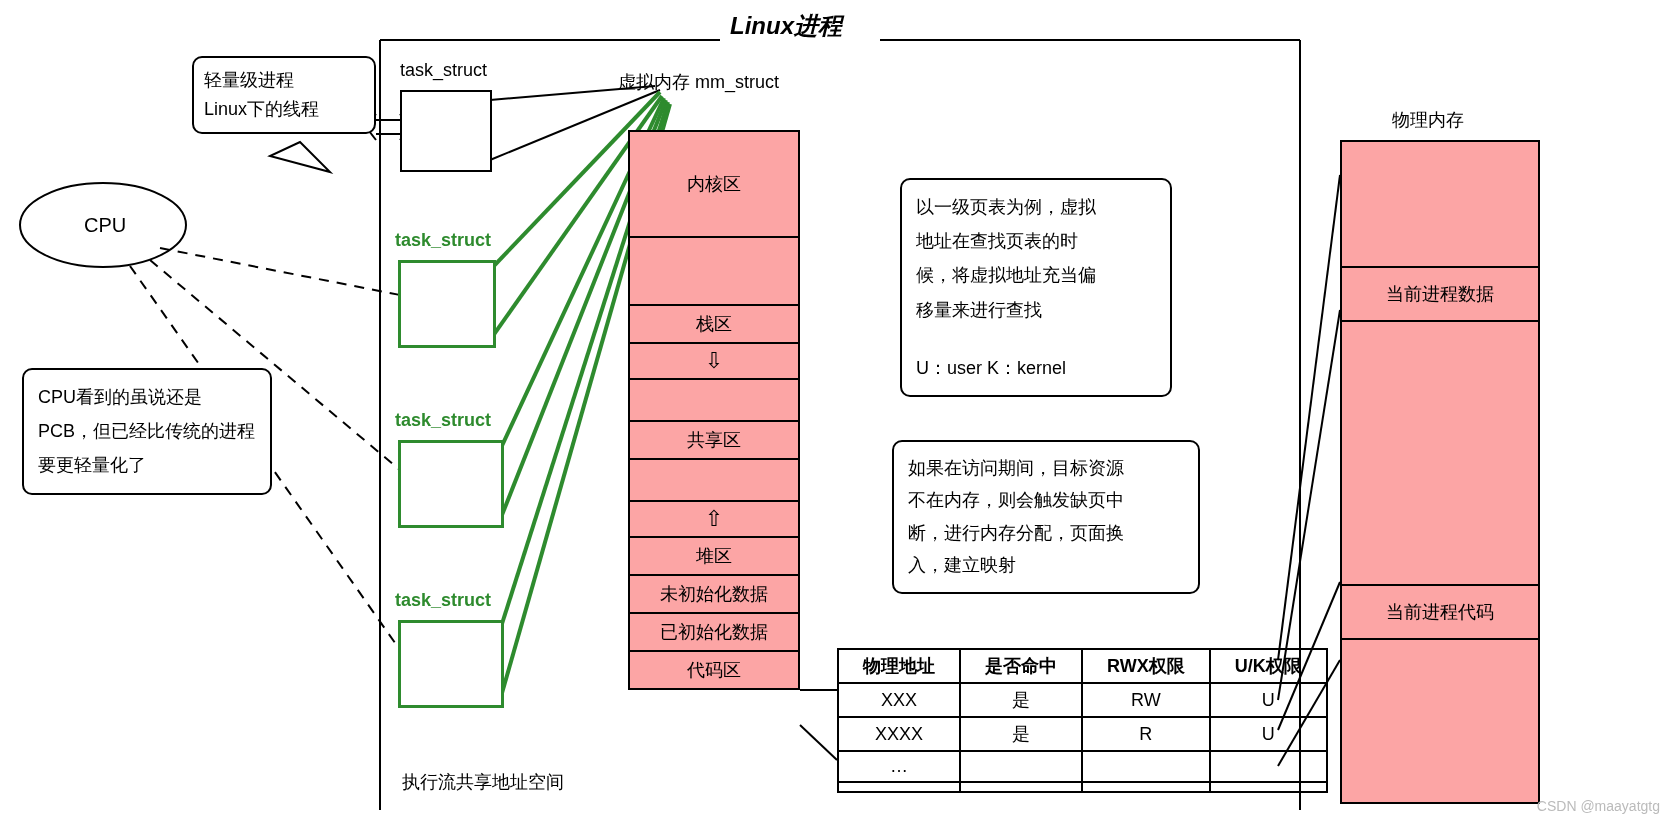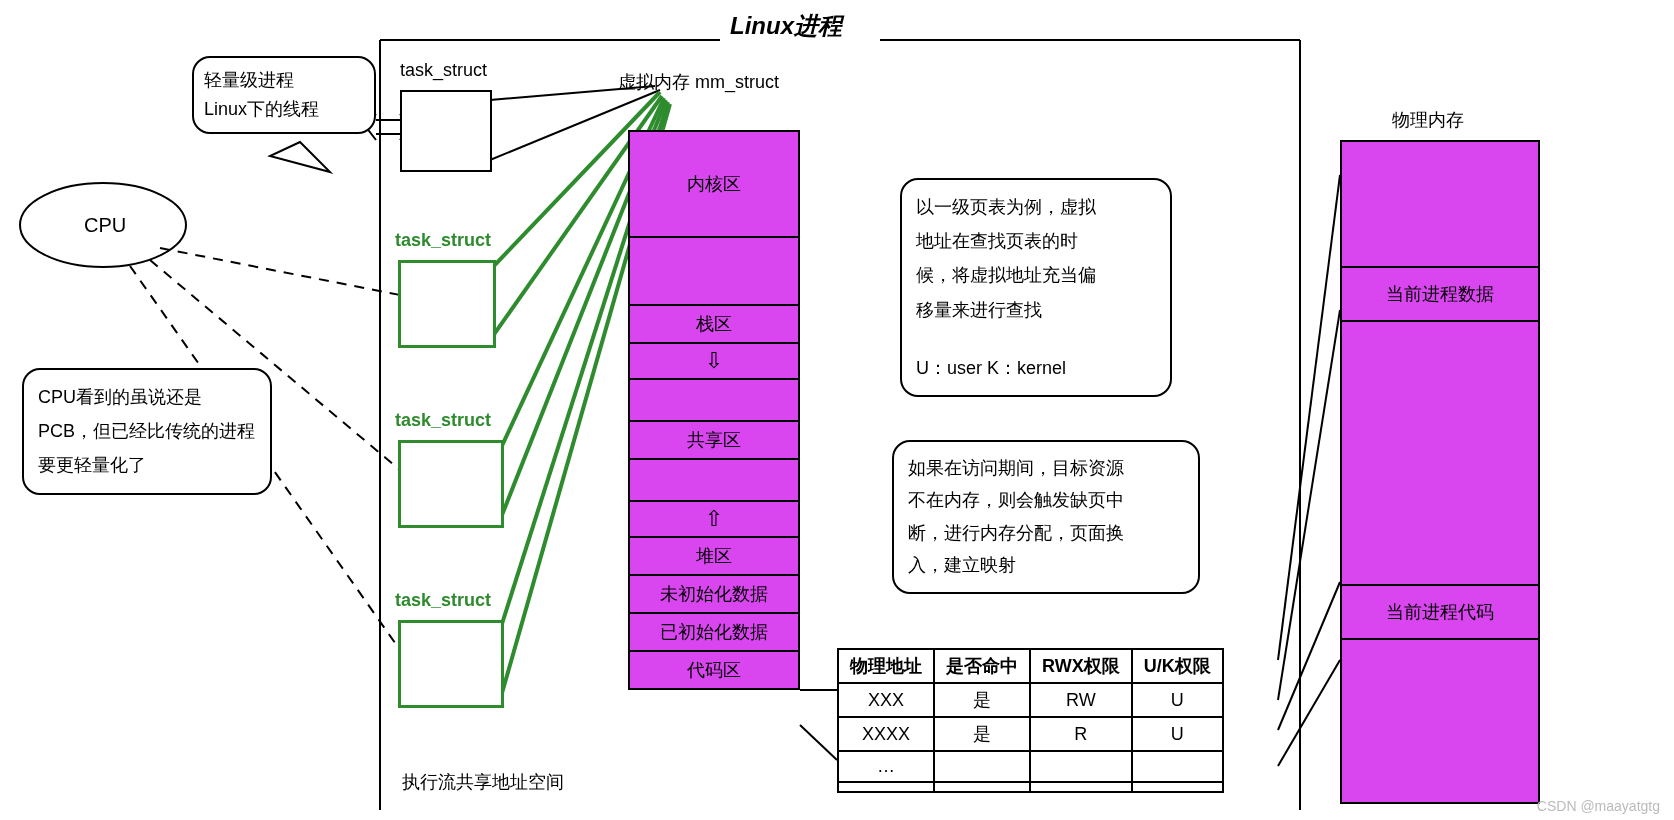--- a/index.html
+++ b/index.html
@@ -2,25 +2,25 @@
 <html><head>
 <meta charset="utf-8">
 <style>
   html,body{margin:0;padding:0;font-family:"Microsoft YaHei","SimSun",sans-serif;font-size:18px;color:#000;background:#fff}
   .stage{position:relative;width:1674px;height:820px}
   .abs{position:absolute}
   .box{border:2px solid #000;background:#fff}
   .gbox{border:3px solid #2e8b2e;background:#fff}
   .gtxt{color:#2e8b2e;font-weight:bold}
   .title{font-size:24px;font-style:italic;font-weight:bold}
-  .bubble{border:2px solid #000;border-radius:18px;padding:10px 14px;background:#fff;line-height:1.9}
-  .memcell{border:2px solid #000;border-top:none;text-align:center;padding:6px 0;background:#d946ef}
+  .bubble{border:2px solid #000;border-radius:10px;padding:10px 14px;background:#fff;line-height:1.9}
+  .memcell{border:2px solid #000;border-top:none;text-align:center;padding:6px 0;background:#fca5a5}
   .memtop{border-top:2px solid #000}
   .ptbl{border-collapse:collapse}
-  .ptbl th,.ptbl td{border:2px solid #000;padding:4px 11px;text-align:center;font-size:18px}
+  .ptbl th,.ptbl td{border:2px solid #000;padding:4px 24px;text-align:center;font-size:18px}
   .arrow{font-size:22px;line-height:1}
   .wm{position:absolute;right:14px;bottom:6px;font-size:14px;color:#bbb}
   svg{position:absolute;left:0;top:0;pointer-events:none}
 </style>
 </head>
 <body>
 
 <div class="stage">
 
   <svg width="1674" height="820">

